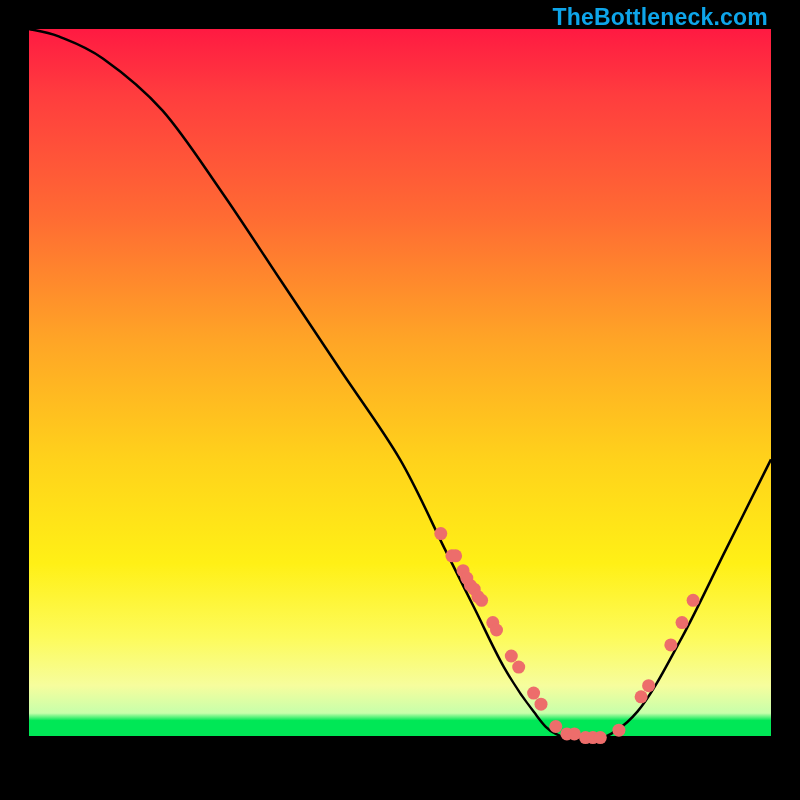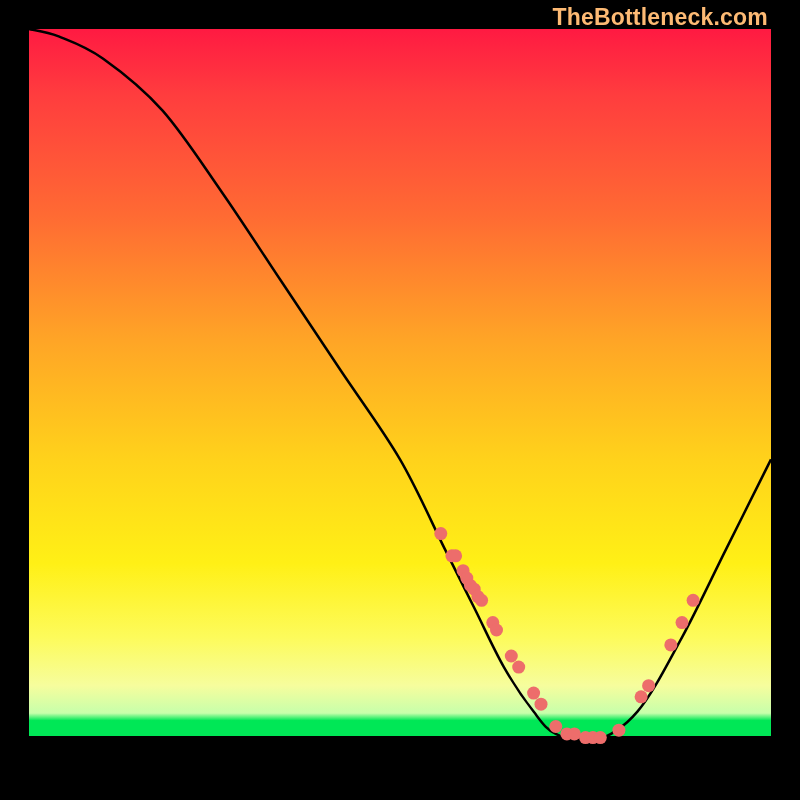--- a/index.html
+++ b/index.html
@@ -36,21 +36,21 @@
       #c7ffab 92.2%,
       #00e756 93.2%,
       #00e756 95.3%,
       #000000 95.3%,
       #000000 100%);
   }
   .watermark {
     position: absolute;
     top: 4px;
     right: 32px;
-    color: #fdba74;
+    color: #0ea5e9;
     font-size: 23px;
     font-weight: 600;
     letter-spacing: 0.2px;
     pointer-events: none;
   }
   svg {
     position: absolute;
     left: 0;
     top: 0;
   }

